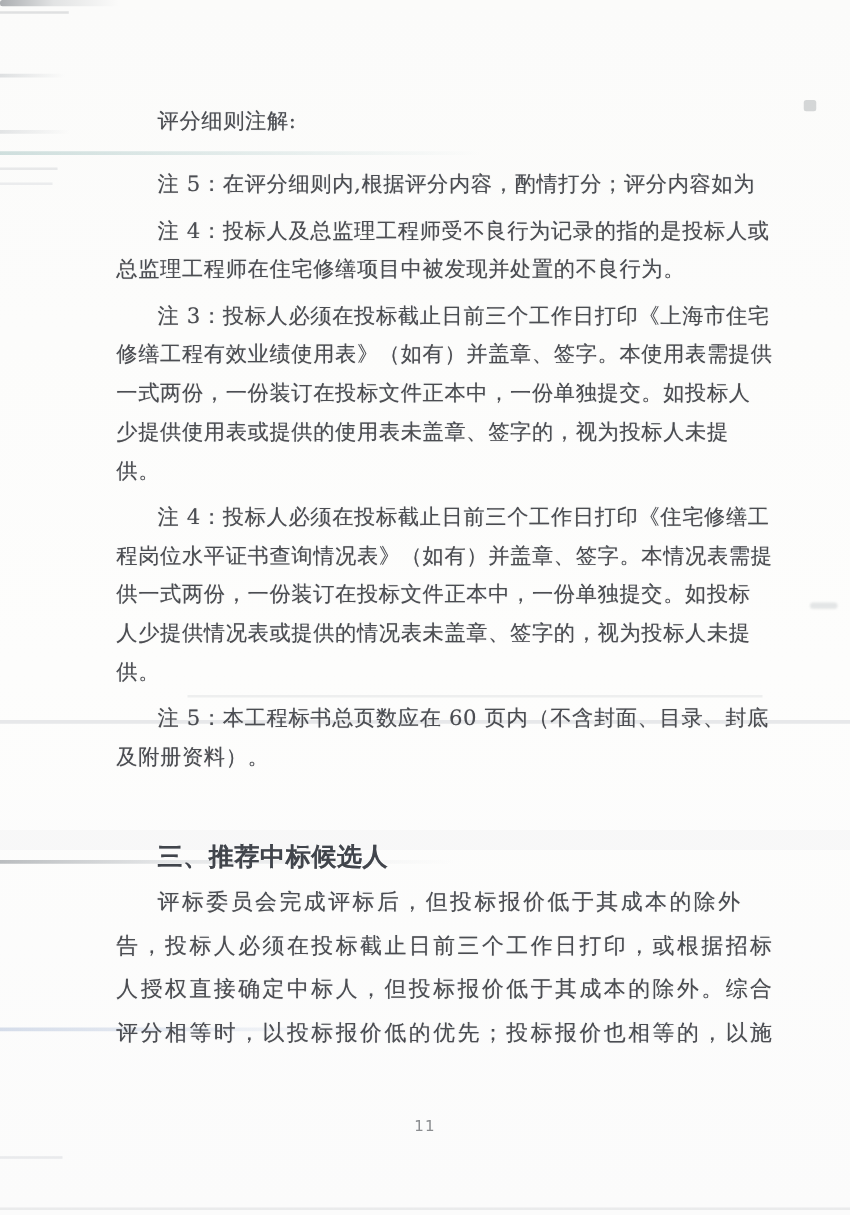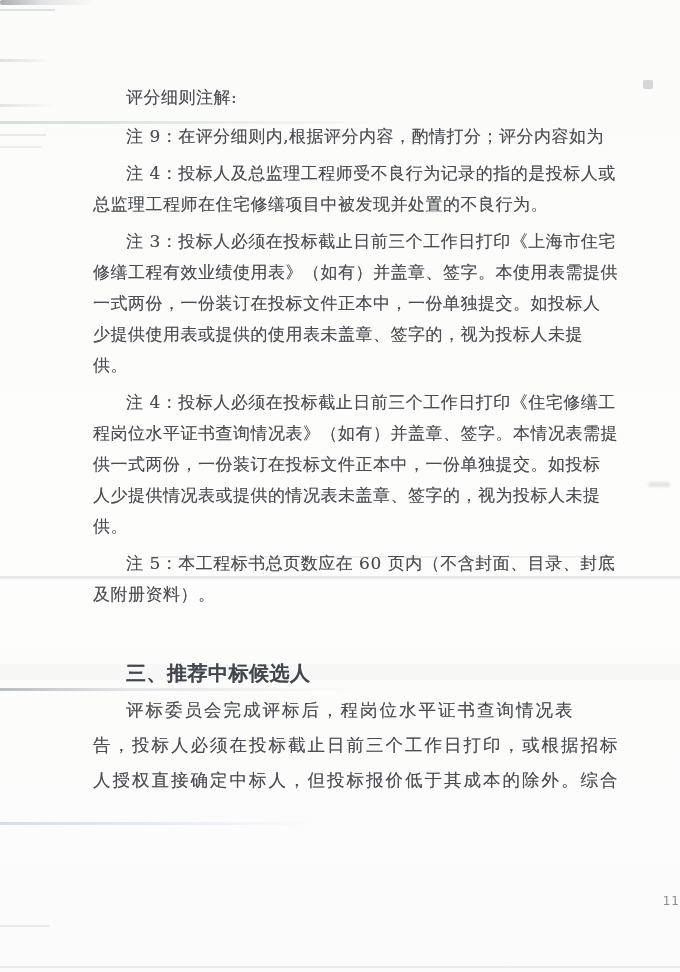--- a/index.html
+++ b/index.html
@@ -19,21 +19,21 @@
     width: 527px;
   }
   .line {
     font-size: 17px;
     line-height: 31px;
     letter-spacing: 0.5px;
     white-space: nowrap;
     text-shadow: 0 0 0.6px rgba(75,77,82,0.5);
   }
   .indent { text-indent: 33px; }
-  .intro { margin-bottom: 8px; }
+  .intro { margin-bottom: 20px; }
   .para { margin-bottom: 6px; }
   .heading {
     font-family: "DejaVu Sans", "Liberation Sans", sans-serif;
     font-size: 20px;
     font-weight: 700;
     color: #41454c;
     letter-spacing: 0.5px;
     line-height: 30px;
     margin: 48px 0 5px 0;
     padding-left: 33px;
@@ -41,21 +41,21 @@
   }
   .section-para .line {
     font-size: 17.5px;
     letter-spacing: 2px;
     line-height: 35px;
   }
   .page-number {
     position: absolute;
     left: 0; right: 0;
     top: 894px;
-    text-align: right;
+    text-align: center;
     font-family: "DejaVu Sans", "Liberation Sans", sans-serif;
     font-size: 12px;
     letter-spacing: 1px;
     color: #8b8d90;
   }
   
   .streak { position: absolute; pointer-events: none; }
   .s1  { top: 0;    left: 0; width: 95px;  height: 5px;   background: linear-gradient(90deg, rgba(105,110,116,.55), rgba(150,155,160,.25) 45%, rgba(150,155,160,0)); border-radius: 2px; }
   .s2  { top: 9px;  left: 0; width: 55px;  height: 2px;   background: rgba(150,155,160,.28); }
   .s3  { top: 59px; left: 0; width: 52px;  height: 3px;   background: linear-gradient(90deg, rgba(160,166,172,.32), rgba(160,166,172,0)); }
@@ -93,21 +93,21 @@
   <div class="streak s13"></div>
   <div class="streak s14"></div>
   <div class="streak speck1"></div>
   <div class="streak speck2"></div>
 
   <div class="content">
 
     <div class="line indent intro">评分细则注解:</div>
 
     <div class="para">
-      <div class="line indent">注 9：在评分细则内,根据评分内容，酌情打分；评分内容如为</div>
+      <div class="line indent">注 5：在评分细则内,根据评分内容，酌情打分；评分内容如为</div>
     </div>
 
     <div class="para">
       <div class="line indent">注 4：投标人及总监理工程师受不良行为记录的指的是投标人或</div>
       <div class="line">总监理工程师在住宅修缮项目中被发现并处置的不良行为。</div>
     </div>
 
     <div class="para">
       <div class="line indent">注 3：投标人必须在投标截止日前三个工作日打印《上海市住宅</div>
       <div class="line">修缮工程有效业绩使用表》（如有）并盖章、签字。本使用表需提供</div>
@@ -125,22 +125,23 @@
     </div>
 
     <div class="para">
       <div class="line indent">注 5：本工程标书总页数应在 60 页内（不含封面、目录、封底</div>
       <div class="line">及附册资料）。</div>
     </div>
 
     <div class="heading">三、推荐中标候选人</div>
 
     <div class="para section-para">
-      <div class="line indent">评标委员会完成评标后，程岗位水平证书查询情况表</div>
+      <div class="line indent">评标委员会完成评标后，但投标报价低于其成本的除外</div>
       <div class="line">告，投标人必须在投标截止日前三个工作日打印，或根据招标</div>
       <div class="line">人授权直接确定中标人，但投标报价低于其成本的除外。综合</div>
+      <div class="line">评分相等时，以投标报价低的优先；投标报价也相等的，以施</div>
     </div>
 
   </div>
 
   <div class="page-number">11</div>
 
 </div>
 
 </body></html>

